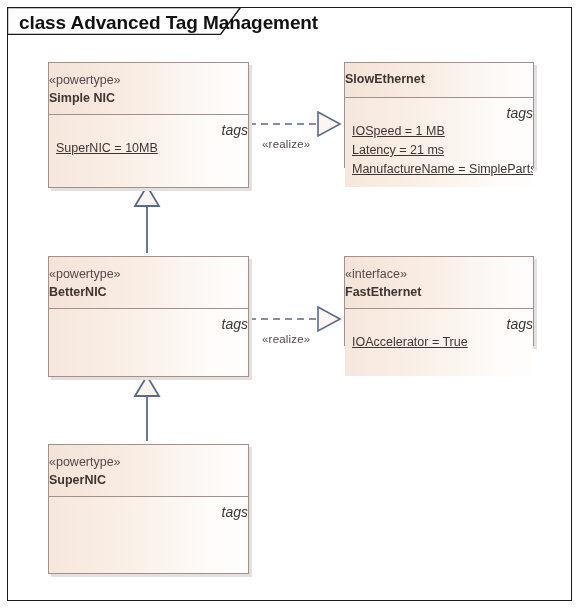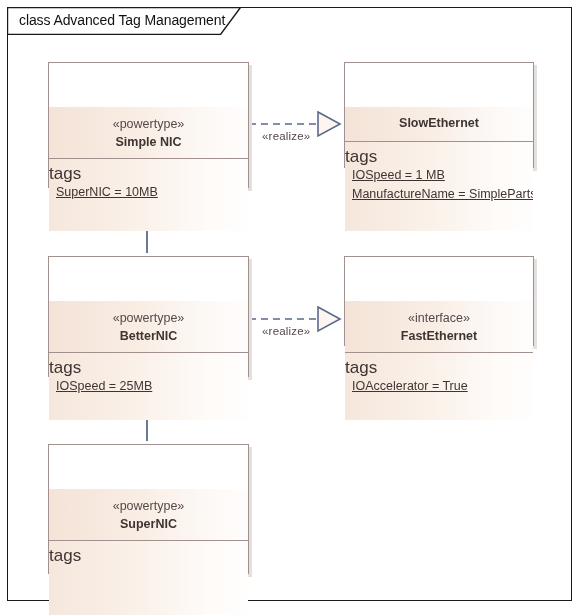--- a/index.html
+++ b/index.html
@@ -45,44 +45,42 @@
     position: absolute;
     left: 0;
     top: 0;
     width: 234px;
     height: 28px;
   }
   .title-label {
     position: absolute;
     left: 12px;
     top: 5px;
-    font-size: 14px;
-    font-weight: normal;
+    font-size: 19px;
+    font-weight: bold;
     color: #111111;
     white-space: nowrap;
     letter-spacing: -0.1px;
   }
 
   
   .cls {
     position: absolute;
     box-sizing: border-box;
     border: 1px solid #a2908f;
     background: #ffffff;
     box-shadow: 3px 3px 0 0 #e3e0de;
   }
   .cls-head {
     position: relative;
     box-sizing: border-box;
     border-bottom: 1px solid #a2908f;
     background: linear-gradient(to right, #f4e3d7 0%, #f9eee5 48%, #fdf9f6 80%, #fffdfc 100%);
-    text-align: center;
     padding-top: 9px;
     overflow: hidden;
-    margin-top: 44px;
   }
   .cls-body {
     position: relative;
     box-sizing: border-box;
     background: linear-gradient(to right, #f6e7dc 0%, #faf1e9 45%, #fefbf8 80%, #fffefd 100%);
     overflow: hidden;
   }
   .stereo {
     font-size: 12.5px;
     color: #55484a;
@@ -90,23 +88,24 @@
     white-space: nowrap;
   }
   .clsname {
     font-size: 12.5px;
     font-weight: bold;
     color: #3e3533;
     line-height: 18px;
     white-space: nowrap;
   }
   .tags-title {
-    font-size: 17px;
+    font-size: 14px;
+    font-style: italic;
     color: #3e3533;
-    text-align: left;
+    text-align: right;
     line-height: 18px;
     padding-top: 6px;
     white-space: nowrap;
   }
   .tag-row {
     font-size: 12.5px;
     color: #3e3533;
     text-align: left;
     line-height: 19px;
     padding-left: 7px;
@@ -122,20 +121,21 @@
     width: 585px;
     height: 615px;
     pointer-events: none;
   }
   .conn-label {
     position: absolute;
     font-size: 11.5px;
     color: #55484a;
     white-space: nowrap;
     letter-spacing: 0.2px;
+    margin-top: 8px;
   }
 </style>
 </head>
 <body>
 
 <div id="canvas">
 
   <div class="frame"></div>
 
   <div class="title-tab">
@@ -183,32 +183,32 @@
     </div>
   </div>
 
   <div class="cls" style="left:344px; top:62px; width:190px; height:106px;">
     <div class="cls-head" style="height:35px; padding-top:7px;">
       <div class="clsname">SlowEthernet</div>
     </div>
     <div class="cls-body" style="height:89px;">
       <div class="tags-title">tags</div>
       <div class="tag-row">IOSpeed = 1 MB</div>
+      <div class="tag-row">Latency = 21 ms</div>
       <div class="tag-row">ManufactureName = SimpleParts</div>
     </div>
   </div>
 
   <div class="cls" style="left:48px; top:256px; width:201px; height:121px;">
     <div class="cls-head" style="height:52px;">
       <div class="stereo">«powertype»</div>
       <div class="clsname">BetterNIC</div>
     </div>
     <div class="cls-body" style="height:67px;">
       <div class="tags-title">tags</div>
-      <div class="tag-row">IOSpeed = 25MB</div>
     </div>
   </div>
 
   <div class="cls" style="left:344px; top:256px; width:190px; height:90px;">
     <div class="cls-head" style="height:52px;">
       <div class="stereo">«interface»</div>
       <div class="clsname">FastEthernet</div>
     </div>
     <div class="cls-body" style="height:67px;">
       <div class="tags-title">tags</div>

